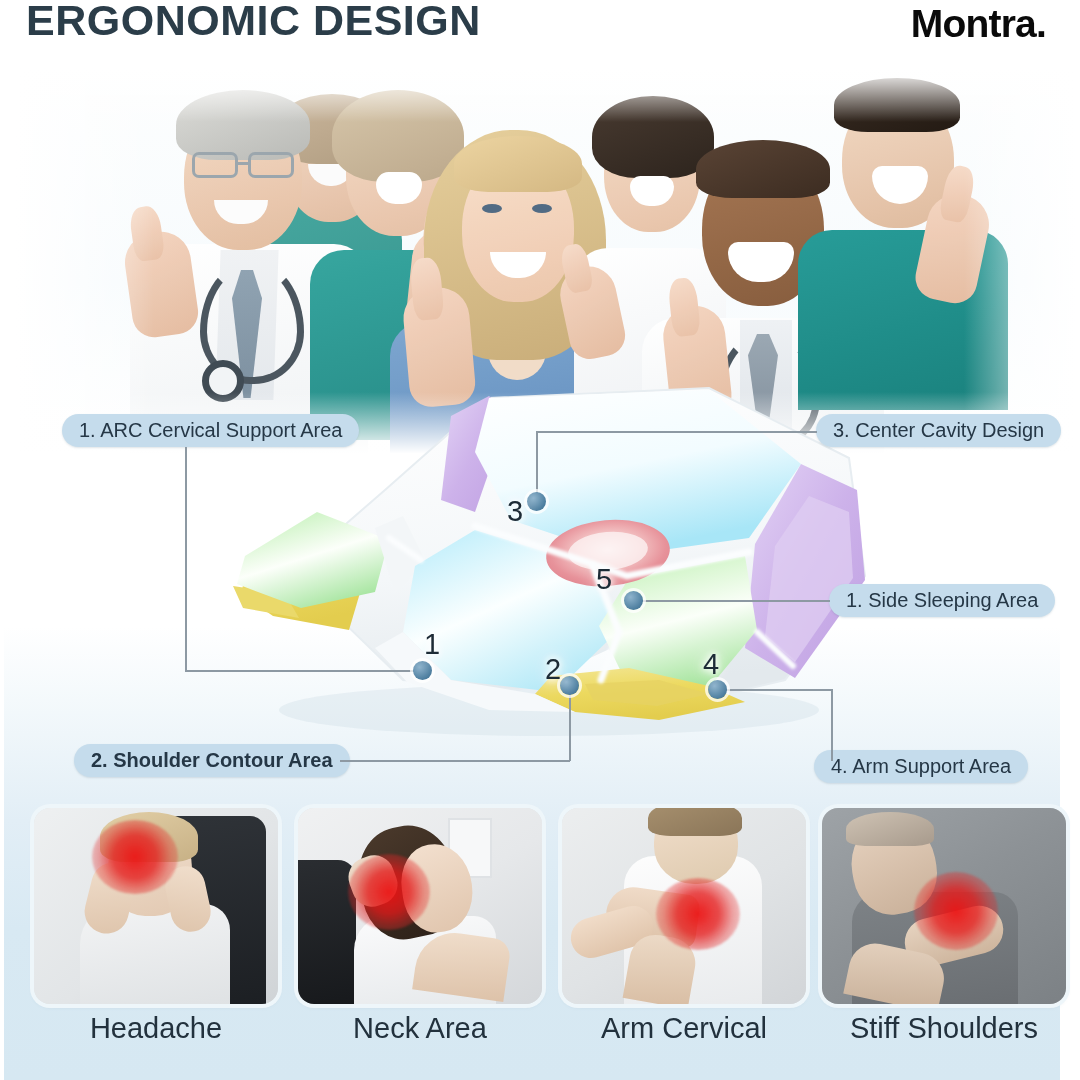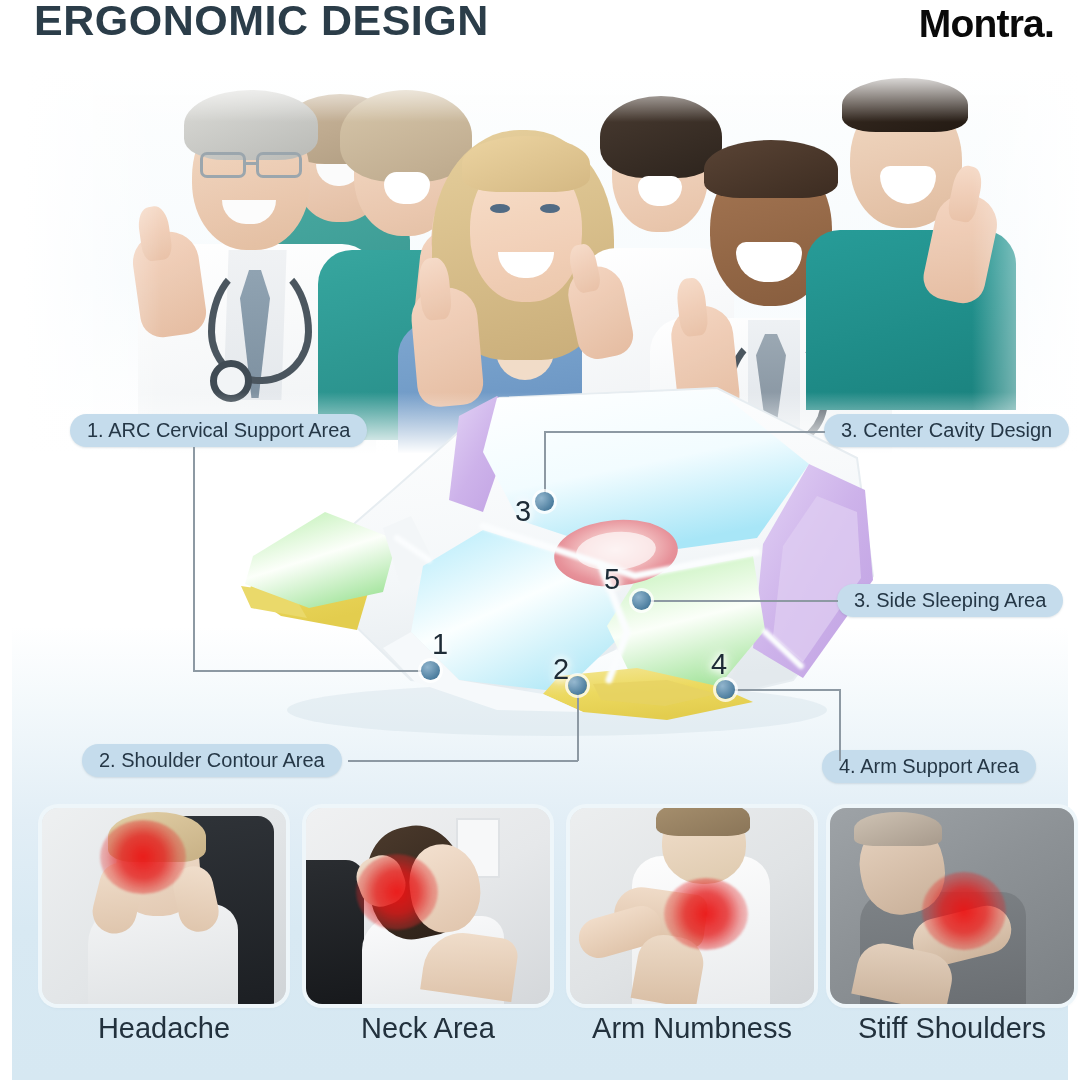--- a/index.html
+++ b/index.html
@@ -4,21 +4,21 @@
 <style>
   * { margin:0; padding:0; box-sizing:border-box; }
   html,body { width:1080px; height:1080px; }
   body {
     font-family:"Liberation Sans", sans-serif;
     background:#ffffff;
     position:relative;
     overflow:hidden;
   }
   #stage {
-    position:absolute; left:12px; top:0; width:1056px; height:1080px;
+    position:absolute; left:4px; top:0; width:1056px; height:1080px;
     background:linear-gradient(180deg,
       #ffffff 0%, #ffffff 58%, #f2f8fb 66%,
       #e2eef6 76%, #d8e9f3 86%, #d6e8f2 100%);
   }
 
   
   .hdr-title {
     position:absolute; left:22px; top:-4px;
     font-size:43px; font-weight:bold; letter-spacing:0.5px;
     color:#2b3d49; white-space:nowrap;
@@ -356,39 +356,39 @@
       <path d="M214,252 L262,300 L346,314 L386,332 L300,330 L218,302 L186,268 Z" fill="#f6f9fb"></path>
     </svg>
   </div>
 
   <div class="pill" style="left:58px; top:414px;">1. ARC Cervical Support Area</div>
   <div class="ln v" style="left:181px; top:447px; height:224px;"></div>
   <div class="ln h" style="left:181px; top:670px; width:237px;"></div>
   <div class="dot" style="left:409px; top:661px;"></div>
   <div class="num" style="left:420px; top:628px;">1</div>
 
-  <div class="pill" style="left:70px; top:744px;">2. Shoulder Contour Area</div>
+  <div class="pill" style="left:70px; top:744px;font-weight:bold;">2. Shoulder Contour Area</div>
   <div class="ln h" style="left:336px; top:760px; width:230px;"></div>
   <div class="ln v" style="left:565px; top:684px; height:77px;"></div>
   <div class="dot" style="left:556px; top:676px;"></div>
   <div class="num" style="left:541px; top:653px;">2</div>
 
   <div class="pill" style="left:812px; top:414px;">3. Center Cavity Design</div>
   <div class="ln h" style="left:533px; top:431px; width:280px;"></div>
   <div class="ln v" style="left:532px; top:431px; height:65px;"></div>
   <div class="dot" style="left:523px; top:492px;"></div>
   <div class="num" style="left:503px; top:495px;">3</div>
 
   <div class="pill" style="left:810px; top:750px;">4. Arm Support Area</div>
   <div class="ln h" style="left:714px; top:689px; width:114px;"></div>
   <div class="ln v" style="left:827px; top:689px; height:72px;"></div>
   <div class="dot" style="left:704px; top:680px;"></div>
   <div class="num" style="left:699px; top:648px;">4</div>
 
-  <div class="pill" style="left:825px; top:584px;">3. Side Sleeping Area</div>
+  <div class="pill" style="left:825px; top:584px;">1. Side Sleeping Area</div>
   <div class="ln h" style="left:630px; top:600px; width:196px;"></div>
   <div class="dot" style="left:620px; top:591px;"></div>
   <div class="num" style="left:592px; top:563px;">5</div>
 
   <div class="cards">
 
     <div class="card" style="left:30px;">
       <div class="ph" style="background:linear-gradient(140deg,#eef0f1 0%,#e2e5e7 55%,#cfd3d6 100%);">
         <div class="person" style="left:128px; top:8px; width:104px; height:188px;
              background:linear-gradient(170deg,#2f3338,#1c1f23); border-radius:16px 16px 0 0;"></div>
@@ -438,21 +438,21 @@
              border-radius:54% 54% 26% 26%; background:linear-gradient(160deg,#a8916f,#8a7558);"></div>
         <div class="person" style="left:44px; top:82px; width:92px; height:54px;
              border-radius:28px 14px 14px 28px; background:linear-gradient(175deg,#f0dcc9,#dcc0a6); transform:rotate(8deg);"></div>
         <div class="person" style="left:8px; top:104px; width:84px; height:40px;
              border-radius:22px; background:linear-gradient(175deg,#f1ddca,#dfc3a9); transform:rotate(-16deg);"></div>
         <div class="person" style="left:66px; top:128px; width:66px; height:68px;
              border-radius:26px 26px 0 0; background:linear-gradient(170deg,#eddbc8,#d8bda3); transform:rotate(10deg);"></div>
         <div class="pain" style="left:94px; top:70px; width:84px; height:72px;"></div>
       </div>
     </div>
-    <div class="cap" style="left:558px;">Arm Numbness</div>
+    <div class="cap" style="left:558px;">Arm Cervical</div>
 
     <div class="card" style="left:818px;">
       <div class="ph" style="background:linear-gradient(150deg,#9ea3a7 0%,#8d9296 45%,#7c8185 100%);">
         <div class="person" style="left:30px; top:84px; width:166px; height:112px;
              background:linear-gradient(170deg,#7e8387,#6a6e72); border-radius:30px 24px 0 0;"></div>
         <div class="person" style="left:30px; top:12px; width:84px; height:94px;
              border-radius:48% 48% 44% 44%; background:linear-gradient(165deg,#e6d2bf,#c9b099); transform:rotate(-10deg);"></div>
         <div class="person" style="left:24px; top:4px; width:88px; height:34px;
              border-radius:56% 56% 24% 24%; background:linear-gradient(160deg,#cfc3b4,#a79a8c);"></div>
         <div class="person" style="left:82px; top:104px; width:100px; height:48px;

